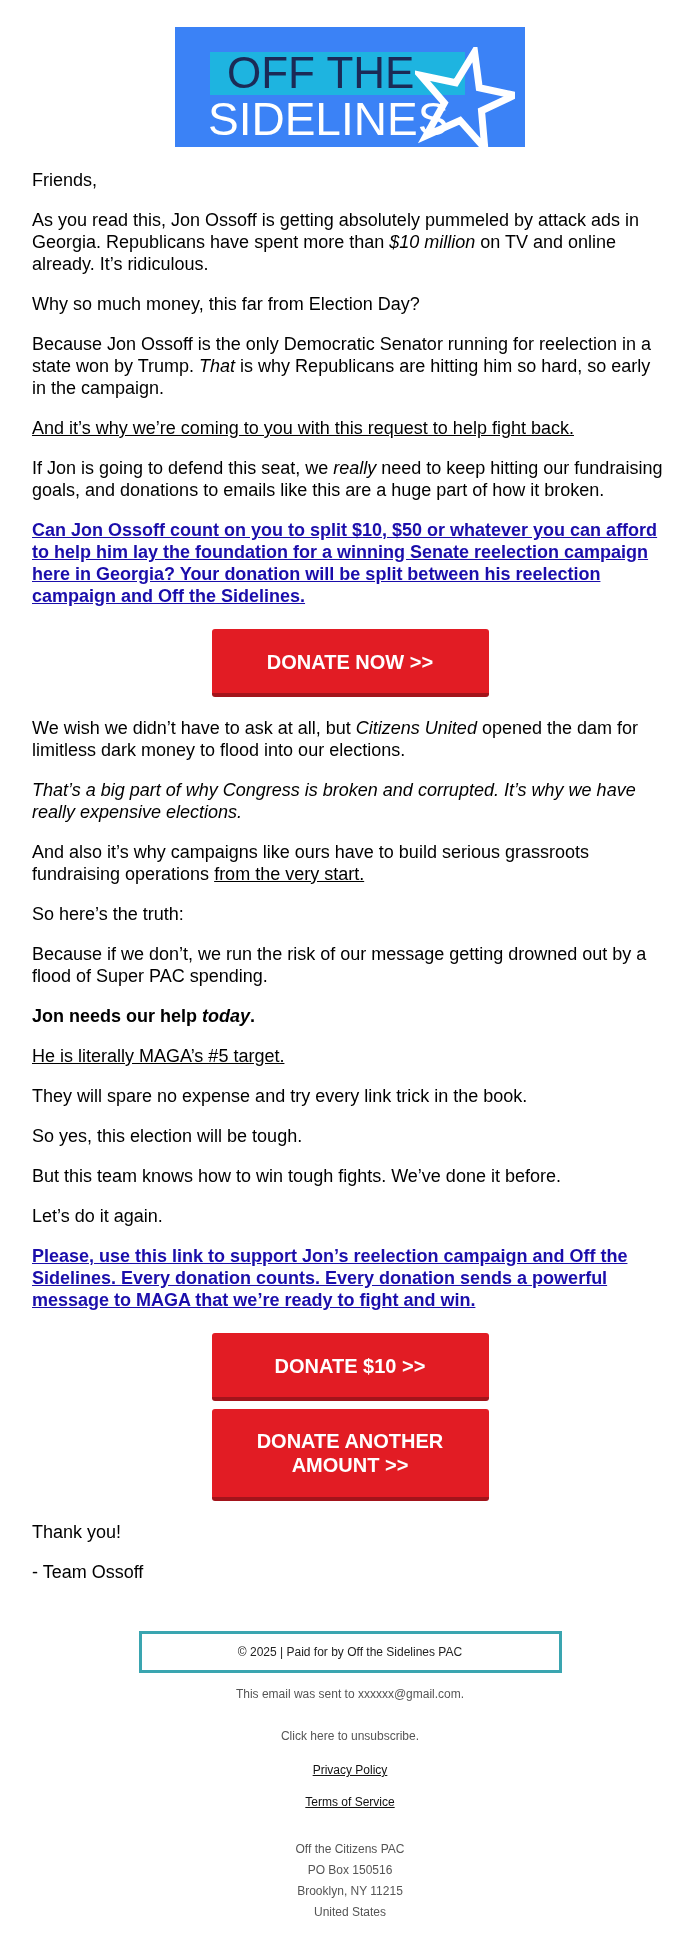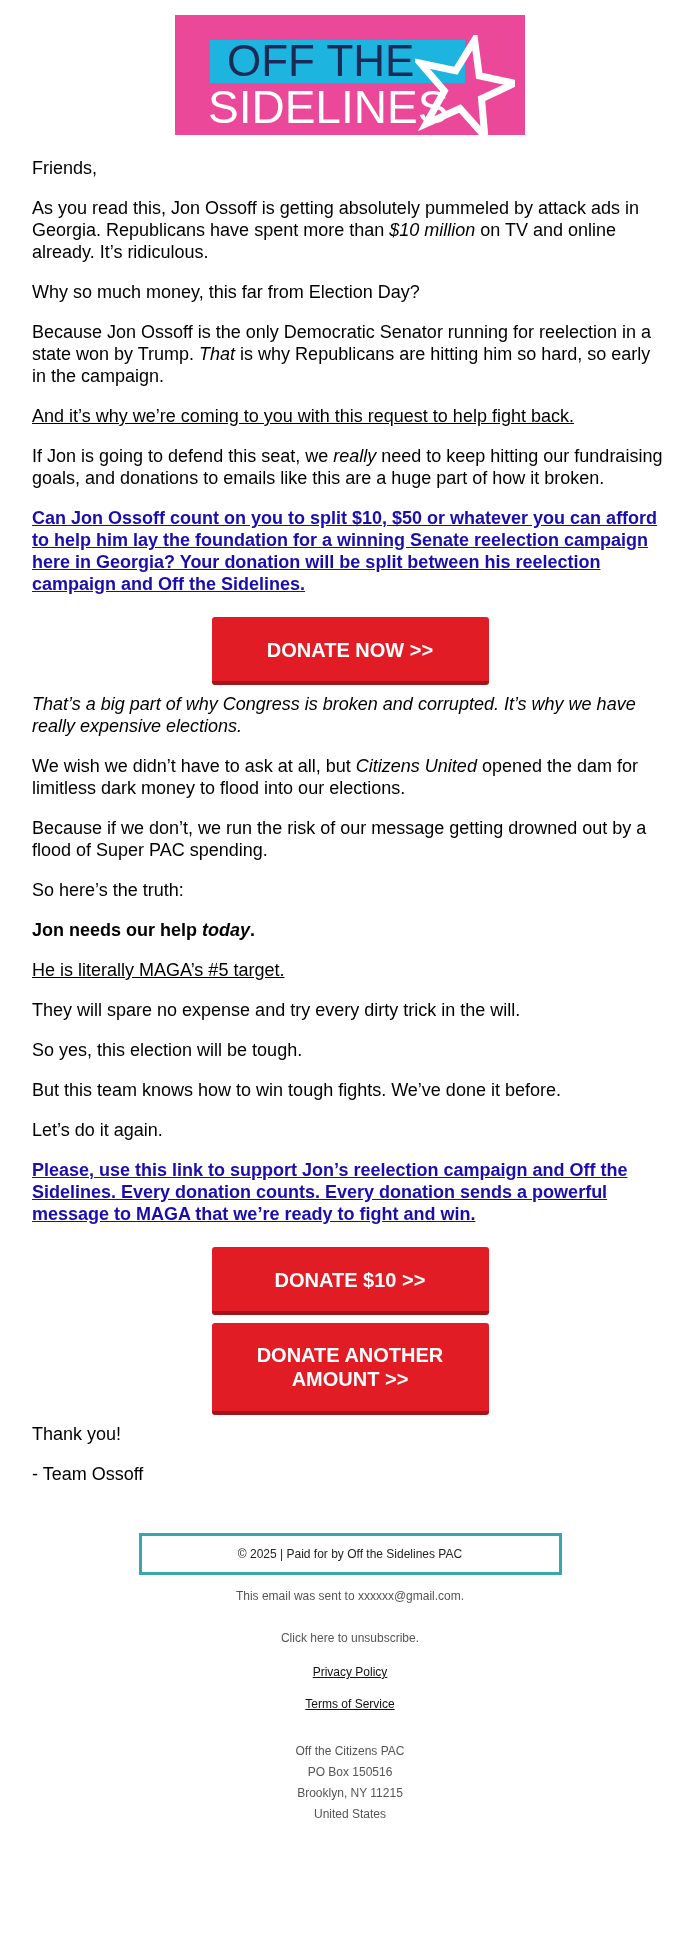--- a/index.html
+++ b/index.html
@@ -10,21 +10,21 @@
       font-family: "Liberation Sans", sans-serif;
       color: #000000;
       position: relative;
       overflow: hidden;
     }
     .container { width: 700px; padding: 0 32px; }
 
     
     .logo-wrap { width: 100%; display: flex; justify-content: center; padding-top: 15px; }
     .logo {
-      width: 350px; height: 120px; background: #ec4899; position: relative; overflow: hidden;
+      width: 350px; height: 120px; background: #3b82f6; position: relative; overflow: hidden; margin-top: 12px;
     }
     .logo .cyan-bar {
       position: absolute; left: 35px; top: 25px; width: 255px; height: 43px; background: #1eb4e0;
     }
     .logo .line1 {
       position: absolute; left: 52px; top: 22px; font-size: 44px; line-height: 48px;
       color: #1b2a56; letter-spacing: 0px; font-family: "Liberation Sans", sans-serif;
     }
     .logo .line2 {
       position: absolute; left: 33px; top: 66px; font-size: 46px; line-height: 52px;
@@ -34,21 +34,21 @@
 
     
     .p { font-size: 18px; line-height: 22px; margin-bottom: 18px; }
     .p.first { margin-top: 22px; }
     .u { text-decoration: underline; }
     .i { font-style: italic; }
     .b { font-weight: bold; }
     .link-para { font-size: 18px; line-height: 22px; font-weight: bold; color: #1a0dab; text-decoration: underline; margin-bottom: 22px; display: block; }
 
     
-    .btn-wrap { display: flex; flex-direction: column; align-items: center; margin-bottom: 8px; }
+    .btn-wrap { display: flex; flex-direction: column; align-items: center; margin-bottom: 20px; }
     .btn {
       width: 277px; background: #e21c24; color: #ffffff; font-weight: bold; font-size: 20px;
       line-height: 24px; text-align: center; border-radius: 3px; border-bottom: 4px solid #a3141b;
       cursor: pointer; text-decoration: none; display: block;
     }
     .btn.single { height: 68px; padding-top: 21px; }
     .btn.double { height: 92px; padding-top: 20px; margin-top: 8px; }
 
     
     .signoff { font-size: 18px; line-height: 22px; margin-bottom: 18px; }
@@ -97,37 +97,40 @@
   <p class="p">
     <span>If Jon is going to defend this seat, we </span><span class="i">really</span><span> need to keep hitting our fundraising goals, and donations to emails like this are a huge part of how it broken.</span>
   </p>
 
   <a class="link-para" href="#">Can Jon Ossoff count on you to split $10, $50 or whatever you can afford to help him lay the foundation for a winning Senate reelection campaign here in Georgia? Your donation will be split between his reelection campaign and Off the Sidelines.</a>
 
   <div class="btn-wrap">
     <a class="btn single" href="#">DONATE NOW &gt;&gt;</a>
   </div>
 
-  <p class="p i">That’s a big part of why Congress is broken and corrupted. It’s why we have really expensive elections.</p>
-
   <p class="p">
     <span>We wish we didn’t have to ask at all, but </span><span class="i">Citizens United</span><span> opened the dam for limitless dark money to flood into our elections.</span>
   </p>
 
+  <p class="p i">That’s a big part of why Congress is broken and corrupted. It’s why we have really expensive elections.</p>
+
+  <p class="p">
+    <span>And also it’s why campaigns like ours have to build serious grassroots fundraising operations </span><span class="u">from the very start.</span>
+  </p>
+
+  <p class="p">So here’s the truth:</p>
 
   <p class="p">Because if we don’t, we run the risk of our message getting drowned out by a flood of Super PAC spending.</p>
-
-  <p class="p">So here’s the truth:</p>
 
   <p class="p b">
     <span>Jon needs our help </span><span class="i">today</span><span>.</span>
   </p>
 
   <p class="p u">He is literally MAGA’s #5 target.</p>
-  <p class="p">They will spare no expense and try every dirty trick in the will.</p>
+  <p class="p">They will spare no expense and try every link trick in the book.</p>
   <p class="p">So yes, this election will be tough.</p>
   <p class="p">But this team knows how to win tough fights. We’ve done it before.</p>
   <p class="p">Let’s do it again.</p>
 
   <a class="link-para" href="#">Please, use this link to support Jon’s reelection campaign and Off the Sidelines. Every donation counts. Every donation sends a powerful message to MAGA that we’re ready to fight and win.</a>
 
   <div class="btn-wrap">
     <a class="btn single" href="#">DONATE $10 &gt;&gt;</a>
     <a class="btn double" href="#">
       <span>DONATE ANOTHER</span><br>

